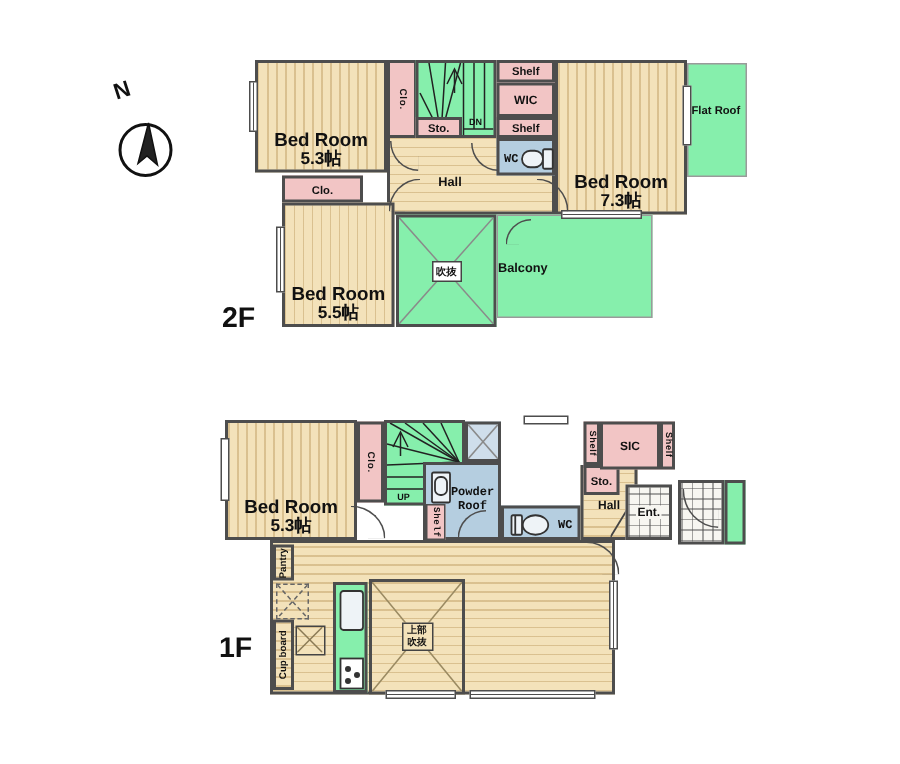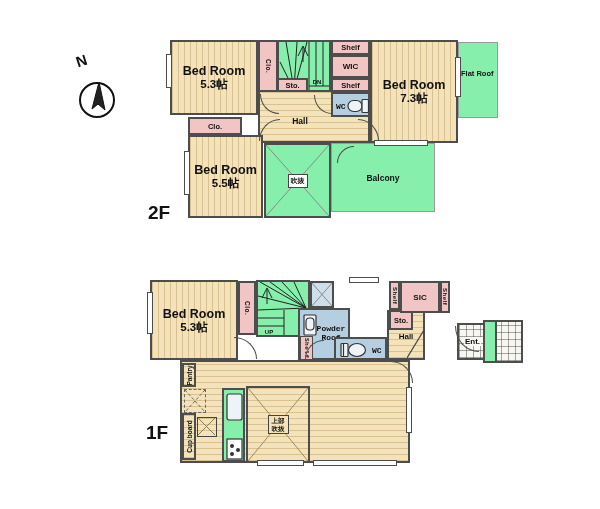--- a/index.html
+++ b/index.html
@@ -12,29 +12,29 @@
   }
   html,body{margin:0;padding:0;background:#fff;}
   #canvas{
     position:relative;width:600px;height:509px;background:#fff;overflow:hidden;
     font-family:"Liberation Sans",sans-serif;color:#111;
   }
   .abs{position:absolute;}
   .room{position:absolute;box-sizing:border-box;border:2px solid var(--wall);
         display:flex;align-items:center;justify-content:center;}
   .wood-v{background-color:var(--wood);
-    background-image:repeating-linear-gradient(90deg,var(--wood-line) 0 1px,transparent 1px 6px);}
+    background-image:repeating-linear-gradient(90deg,var(--wood-line) 0 1px,transparent 1px 6px);align-items:flex-end;}
   .wood-h{background-color:var(--wood);
     background-image:repeating-linear-gradient(0deg,var(--wood-line) 0 1px,transparent 1px 6px);}
   .pink{background:var(--pink);}
   .blue{background:var(--blue);font-family:Liberation Mono, monospace;}
   .white{background:#86efac;}
   .tile{background-color:#f7f6f1;
     background-image:repeating-linear-gradient(0deg,rgba(80,80,80,.5) 0 1px,transparent 1px 7px),
-                     repeating-linear-gradient(90deg,rgba(80,80,80,.5) 0 1px,transparent 1px 7px);margin-left:40px;}
+                     repeating-linear-gradient(90deg,rgba(80,80,80,.5) 0 1px,transparent 1px 7px);}
   .thinb{border:1.5px solid var(--thin);}
   .rlabel{display:flex;flex-direction:column;align-items:center;font-weight:bold;
           font-size:12.5px;line-height:1.12;text-align:center;}
   .rsize{font-size:11.5px;}
   .small{font-weight:bold;font-size:7.5px;}
   .mid{font-weight:bold;font-size:8px;text-align:center;}
   .vert{writing-mode:vertical-rl;text-orientation:mixed;font-weight:bold;font-size:6.5px;letter-spacing:.5px;}
   .rot{transform:rotate(-90deg);font-weight:bold;font-size:6.5px;white-space:nowrap;}
   .floor-label{position:absolute;font-weight:bold;font-size:19px;}
   .win{position:absolute;background:#fff;border:1.3px solid var(--wall);box-sizing:border-box;}
@@ -141,21 +141,21 @@
   </div>
 
   <div class="room white" style="left:264px;top:143px;width:67px;height:75px">
     <svg class="xwhite abs" style="left:0;top:0" width="63" height="71" viewBox="0 0 63 71" preserveAspectRatio="none">
       <line x1="0" y1="0" x2="63" y2="71"></line>
         <line x1="63" y1="0" x2="0" y2="71"></line>
     </svg>
     <div style="position:relative;background:#fff;border:1.3px solid #444;padding:1px 2px;font-weight:bold;font-size:7px">吹抜</div>
   </div>
 
-  <div class="abs thinb white" style="left:331px;top:143px;width:104px;height:69px;box-sizing:border-box;display:flex;align-items:center;justify-content:center">
+  <div class="abs thinb white" style="left:331px;top:143px;width:104px;height:69px;box-sizing:border-box;display:flex;align-items:center;">
     <span style="font-weight:bold;font-size:8.5px">Balcony</span>
   </div>
 
   <div class="win win-v" style="left:166px;top:54px;width:6px;height:34px"></div>
   <div class="win win-v" style="left:184px;top:151px;width:6px;height:44px"></div>
   <div class="win win-v" style="left:455px;top:57px;width:6px;height:40px"></div>
   <div class="win win-h" style="left:374px;top:140px;width:54px;height:6px"></div>
 
   <div class="arc bl" style="left:260px;top:94px;width:19px;height:20px"></div>
   <div class="arc tl" style="left:259px;top:119px;width:21px;height:22px"></div>
@@ -193,21 +193,21 @@
     <span class="vert">Clo.</span>
   </div>
 
   <div class="room" style="left:310px;top:281px;width:24px;height:27px;background:#cfdeeb">
     <svg class="xwhite" width="20" height="23" viewBox="0 0 20 23" preserveAspectRatio="none">
       <line x1="0" y1="0" x2="20" y2="23"></line>
         <line x1="20" y1="0" x2="0" y2="23"></line>
     </svg>
   </div>
 
-  <div class="room blue" style="left:298px;top:308px;width:52px;height:52px">
+  <div class="room blue" style="left:282px;top:308px;width:52px;height:52px">
     <svg class="icon abs" style="left:3px;top:4px" width="14" height="22" viewBox="0 0 14 22">
       <rect x="1" y="1" width="12" height="20" rx="1"></rect>
       <rect x="3" y="4" width="8" height="12" rx="3.5"></rect>
     </svg>
     <div class="rlabel" style="font-size:8px;margin-left:14px">
       <span>Powder</span>
       <span>Roof</span>
     </div>
     <div class="abs pink" style="left:0px;top:26px;width:13px;height:24px;border:1.3px solid var(--wall);box-sizing:border-box;display:flex;align-items:center;justify-content:center">
       <span class="vert" style="font-size:6px">Shelf</span>

